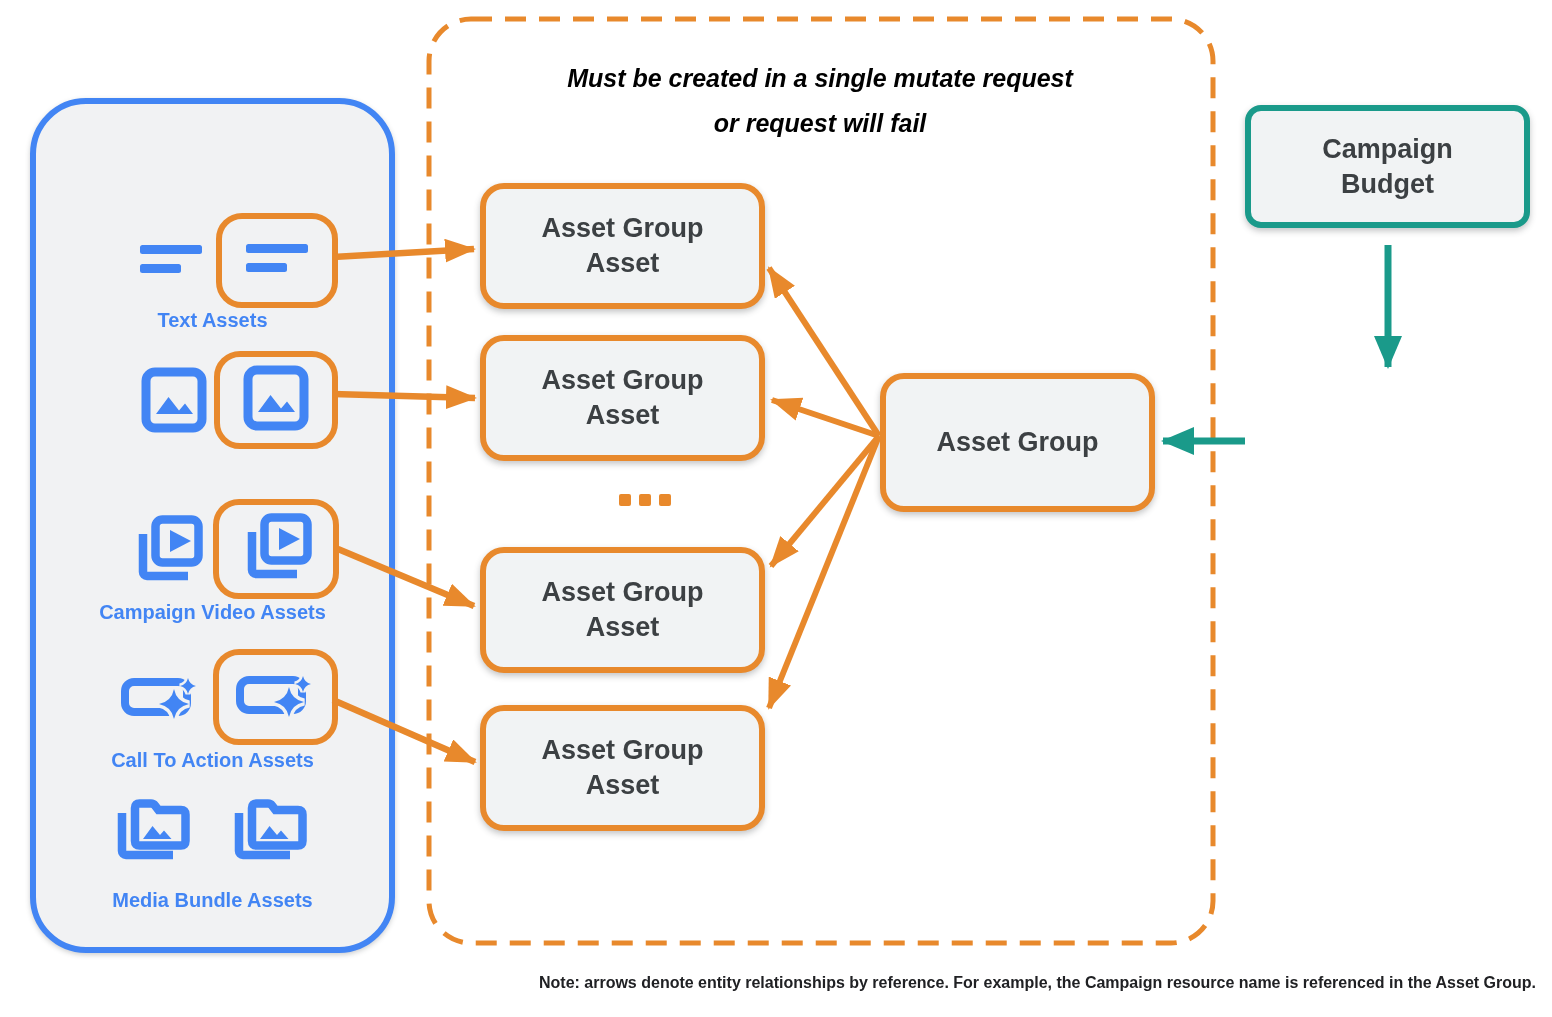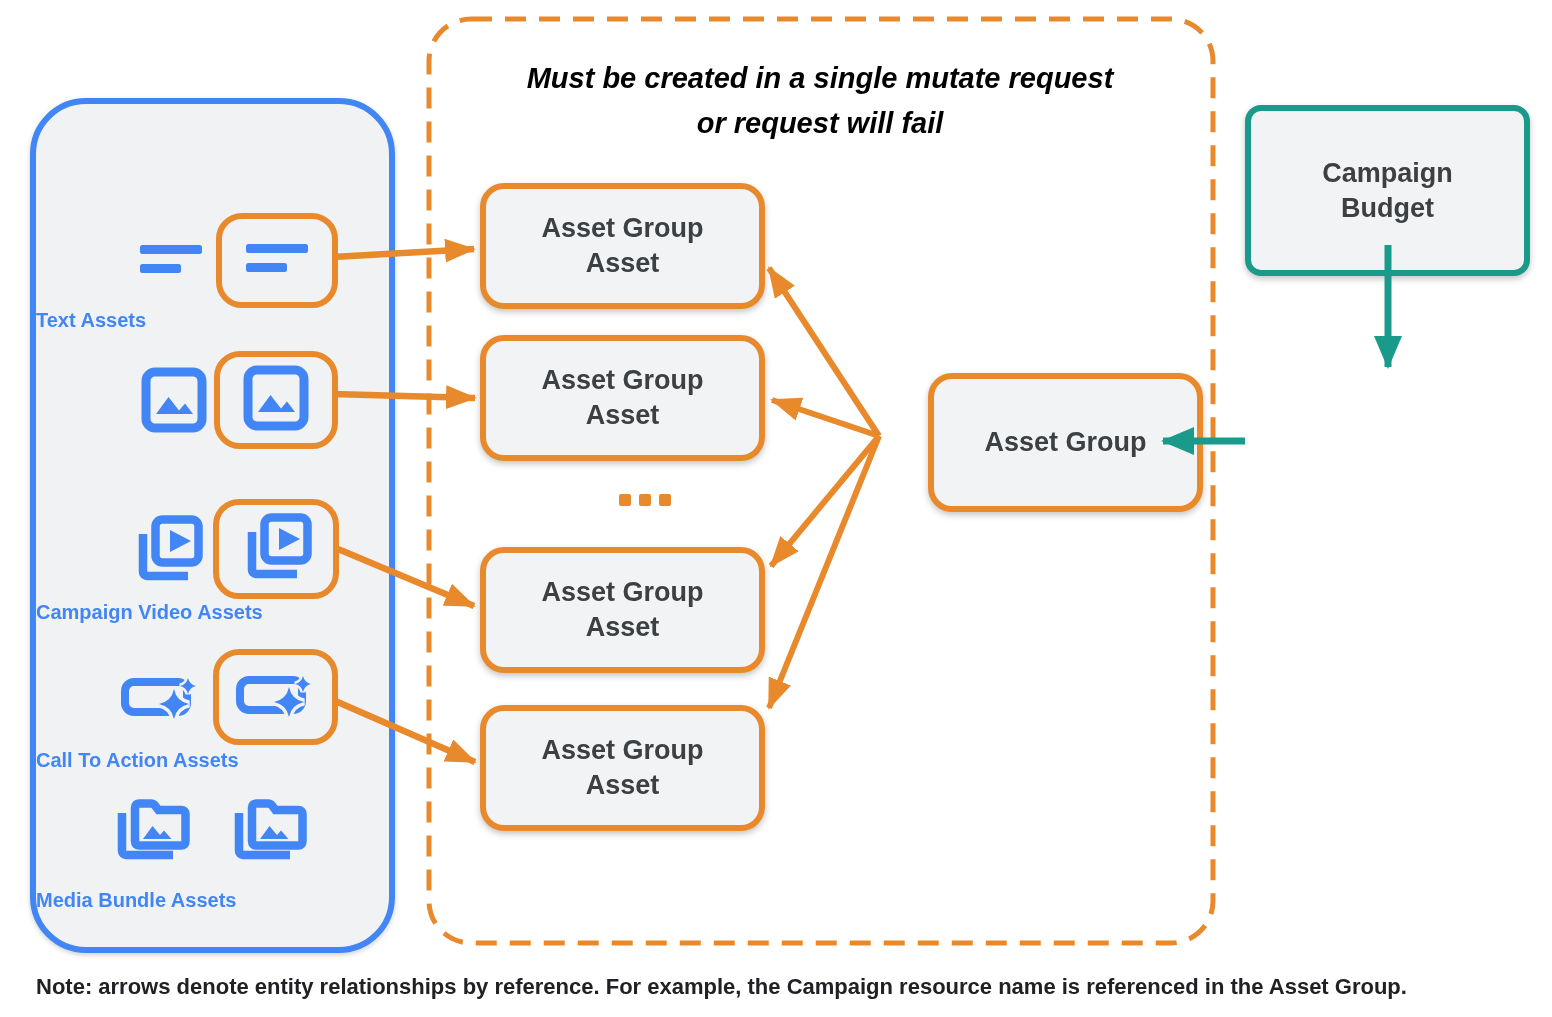--- a/index.html
+++ b/index.html
@@ -27,21 +27,21 @@
     border-radius:56px;
     z-index:2;
     box-shadow:0 2px 5px rgba(60,64,67,.25);
   }
   .lib-title{
     position:absolute;left:0;top:22px;width:100%;
     text-align:center;font-size:28px;font-weight:bold;color:var(--dark);
     line-height:37px;
   }
   .lib-label{
-    position:absolute;left:0;width:100%;text-align:left;
+    position:absolute;left:0;width:100%;text-align:center;
     font-size:20px;font-weight:bold;color:var(--blue);
   }
   .enclosure{
     position:absolute;
     border:6px solid var(--orange);
     border-radius:26px;
     display:flex;align-items:center;justify-content:center;
   }
   .lib-icon{position:absolute;}
 
@@ -55,43 +55,43 @@
     line-height:1.28;
   }
   .orange-node{border:6px solid var(--orange);border-radius:24px;font-size:27px;}
   .teal-node{border:6px solid var(--teal);border-radius:16px;font-size:27px;}
 
   .agab{left:480px;width:285px;height:126px;padding:0 24px;}
   #agab-1{top:183px;}
   #agab-2{top:335px;}
   #agab-3{top:547px;}
   #agab-4{top:705px;}
-  #asset-group{left:880px;top:373px;width:275px;height:139px;margin-left:48px;}
-  #campaign-budget{left:1245px;top:105px;width:285px;height:171px;padding:0 55px;}
+  #asset-group{left:880px;top:373px;width:275px;height:139px;}
+  #campaign-budget{left:1245px;top:105px;width:285px;height:123px;padding:0 55px;}
   #campaign{left:1246px;top:373px;width:284px;height:138px;}
 
   
   .mutate-title{
     position:absolute;left:440px;top:56px;width:760px;z-index:2;
-    text-align:center;font-size:29px;font-weight:bold;font-style:italic;color:#000000;
+    text-align:center;font-size:25px;font-weight:bold;font-style:italic;color:#000000;
     line-height:45px;
   }
   .mutate-footer{
     position:absolute;left:430px;top:878px;width:780px;z-index:2;
     text-align:center;font-size:20px;font-weight:bold;color:#111111;
   }
   .ellipsis{
     position:absolute;left:619px;top:494px;z-index:2;
     display:flex;gap:8px;
   }
   .ellipsis span{width:12px;height:12px;background:var(--orange);border-radius:2px;display:block;}
 
   .note{
     position:absolute;left:36px;top:974px;width:1500px;z-index:2;
-    font-size:22px;font-weight:bold;color:#202124;
+    font-size:16px;font-weight:bold;color:#202124;text-align:right;
   }
 </style>
 </head>
 <body>
 
 <div id="stage">
 
   <svg class="layer bg-layer">
     <rect x="429" y="19" width="784" height="924" rx="42" fill="#ffffff" stroke="#E8892C" stroke-width="5" stroke-dasharray="21 13"></rect>
   </svg>

